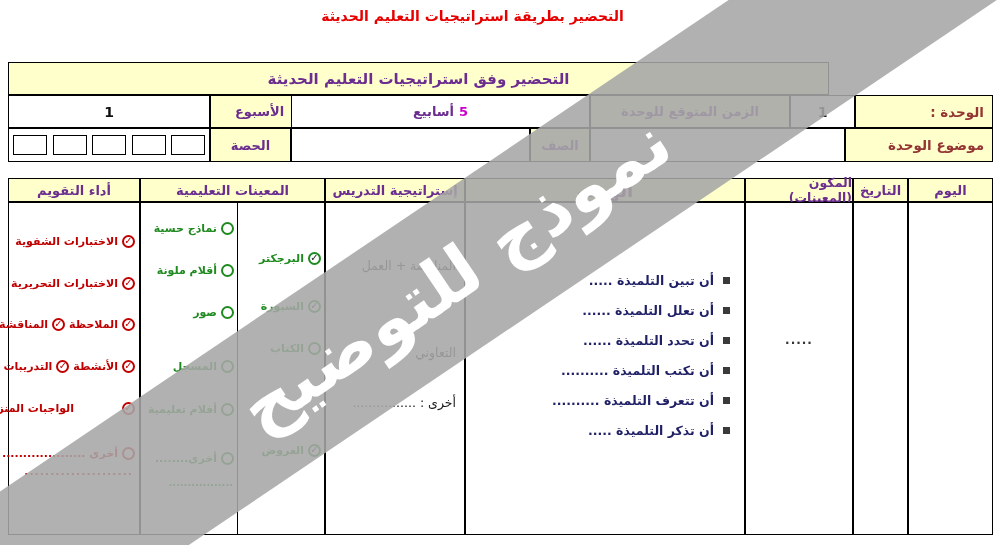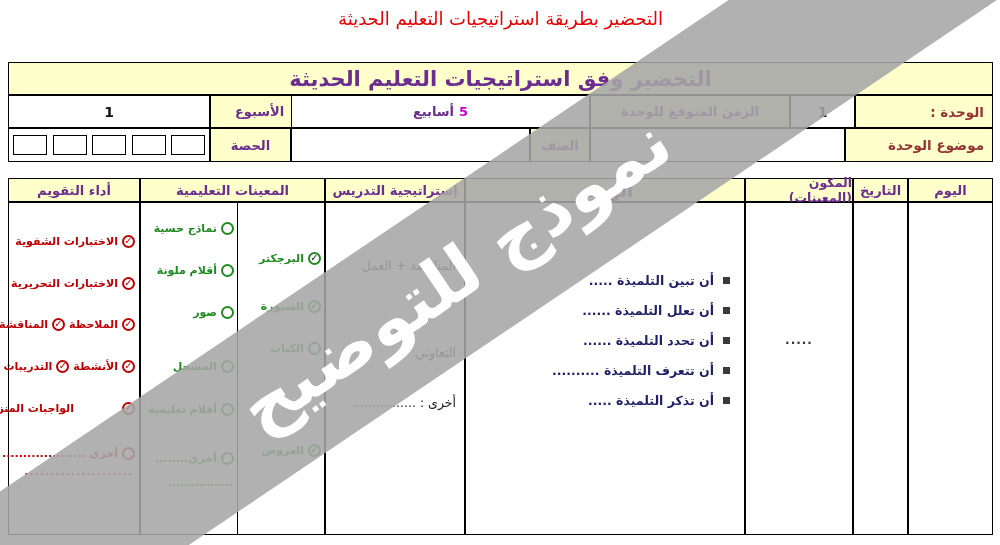--- a/index.html
+++ b/index.html
@@ -12,21 +12,21 @@
     position:absolute; border:1px solid #000; background:#fff;
     display:flex; align-items:center; justify-content:center;
   }
   .yellow { background:#FFFFCC; }
   .purple { color:#6B2D8F; font-weight:bold; }
   .brown  { color:#943634; font-weight:bold; }
   .val    { color:#111; font-weight:bold; font-size:14px; }
 
   .page-title {
     position:absolute; top:8px; left:0; width:945px; text-align:center;
-    color:#E60000; font-weight:normal; font-size:18px;margin-left:28px;
+    color:#E60000; font-weight:bold; font-size:14px;
   }
 
   
   .cc {
     flex:none; width:13px; height:13px; border:2px solid currentColor; border-radius:50%;
     display:inline-flex; align-items:center; justify-content:center;
   }
   .cc.on::after { content:"\2713"; font-size:10px; line-height:1; font-weight:bold; }
 
   
@@ -81,21 +81,21 @@
     color:#ffffff; font-weight:bold; font-size:70px; letter-spacing:4px; white-space:nowrap;
   }
 </style>
 </head>
 <body>
 
 <div class="page">
 
   <div class="page-title">التحضير بطريقة استراتيجيات التعليم الحديثة</div>
 
-  <div class="cell yellow purple" style="left:8px; top:62px; width:985px; height:33px; font-size:21px;">التحضير وفق استراتيجيات التعليم الحديثة</div>
+  <div class="cell yellow purple" style="left:8px; top:62px; width:821px; height:33px; font-size:15px;">التحضير وفق استراتيجيات التعليم الحديثة</div>
 
   <div class="cell val" style="left:8px; top:95px; width:202px; height:33px;">1</div>
   <div class="cell yellow purple" style="left:210px; top:95px; width:99px; height:33px; font-size:13px;">الأسبوع</div>
   <div class="cell" style="left:291px; top:95px; width:299px; height:33px; gap:5px;">
     <span style="color:#CC00CC;font-weight:bold;font-size:13px;">5</span>
     <span class="purple" style="font-size:13px;">أسابيع</span>
   </div>
   <div class="cell yellow purple" style="left:590px; top:95px; width:200px; height:33px; font-size:13px;">الزمن المتوقع للوحدة</div>
   <div class="cell val" style="left:790px; top:95px; width:65px; height:33px;">1</div>
   <div class="cell yellow brown" style="left:855px; top:95px; width:138px; height:33px; font-size:13.5px; justify-content:flex-start; padding-right:8px;">الوحدة :</div>
@@ -219,20 +219,24 @@
     <div class="obj-item">
       <span class="obj-bullet"></span>
       <span>أن تعلل التلميذة ......</span>
     </div>
     <div class="obj-item">
       <span class="obj-bullet"></span>
       <span>أن تحدد التلميذة ......</span>
     </div>
     <div class="obj-item">
       <span class="obj-bullet"></span>
+      <span>أن تكتب التلميذة ..........</span>
+    </div>
+    <div class="obj-item">
+      <span class="obj-bullet"></span>
       <span>أن تتعرف التلميذة ..........</span>
     </div>
     <div class="obj-item">
       <span class="obj-bullet"></span>
       <span>أن تذكر التلميذة .....</span>
     </div>
   </div>
 
   <div class="cell" style="left:745px; top:202px; width:108px; height:333px; display:block;">
     <div class="comp-dots">.....</div>

